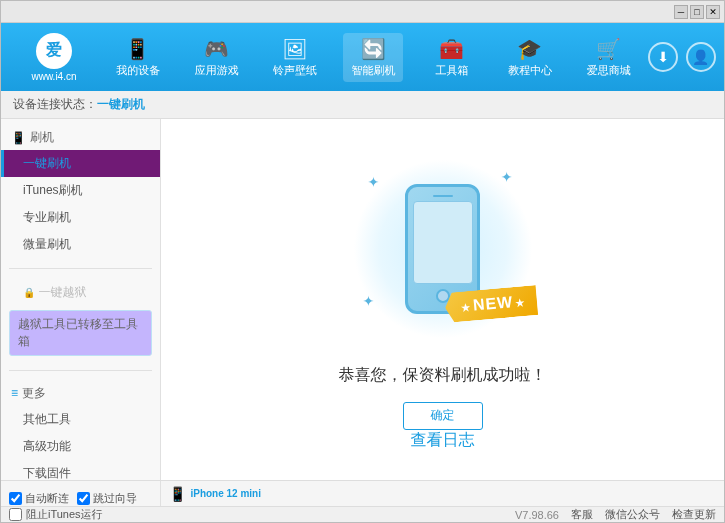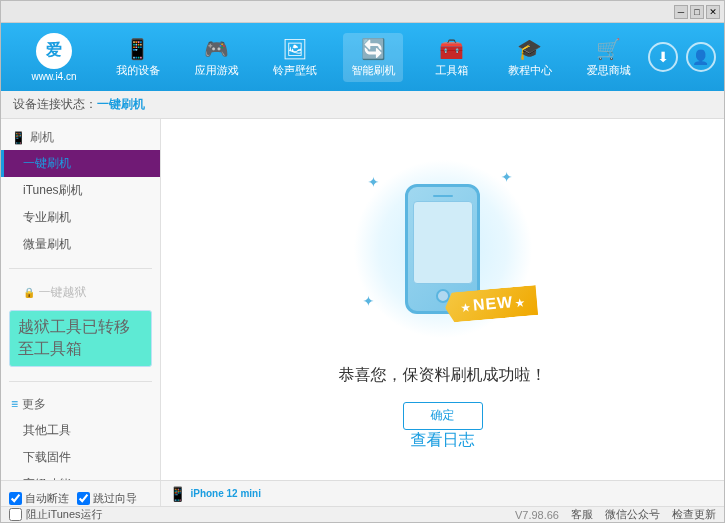--- a/index.html
+++ b/index.html
@@ -164,25 +164,25 @@
       border-left: 3px solid #1a9de0;
       padding-left: 19px;
     }
     .sidebar-divider {
       border: none;
       border-top: 1px solid #e0e0e0;
       margin: 4px 8px;
     }
     .sidebar-note-box {
       margin: 4px 8px;
-      background: #5eead4;
+      background: #c4b5fd;
       border: 1px solid #bde0f5;
       border-radius: 3px;
       padding: 5px 8px;
-      font-size: 16px;
+      font-size: 12px;
       color: #666;
       line-height: 1.4;
     }
     .sidebar-disabled {
       padding: 5px 10px 5px 22px;
       font-size: 12px;
       color: #bbb;
       display: flex;
       align-items: center;
     }
@@ -519,24 +519,24 @@
 
         <div class="sidebar-section">
           <div class="sidebar-header">
             <span class="icon">≡</span>
             <span>更多</span>
           </div>
           <div class="sidebar-item">
             <span>其他工具</span>
           </div>
           <div class="sidebar-item">
+            <span>高级功能</span>
+          </div>
+          <div class="sidebar-item">
             <span>下载固件</span>
-          </div>
-          <div class="sidebar-item">
-            <span>高级功能</span>
           </div>
         </div>
       </div>
 
       <div class="content">
 
         <div class="phone-illustration">
           <div class="phone-glow"></div>
           <span class="sparkle sparkle-1">✦</span>
           <span class="sparkle sparkle-2">✦</span>

